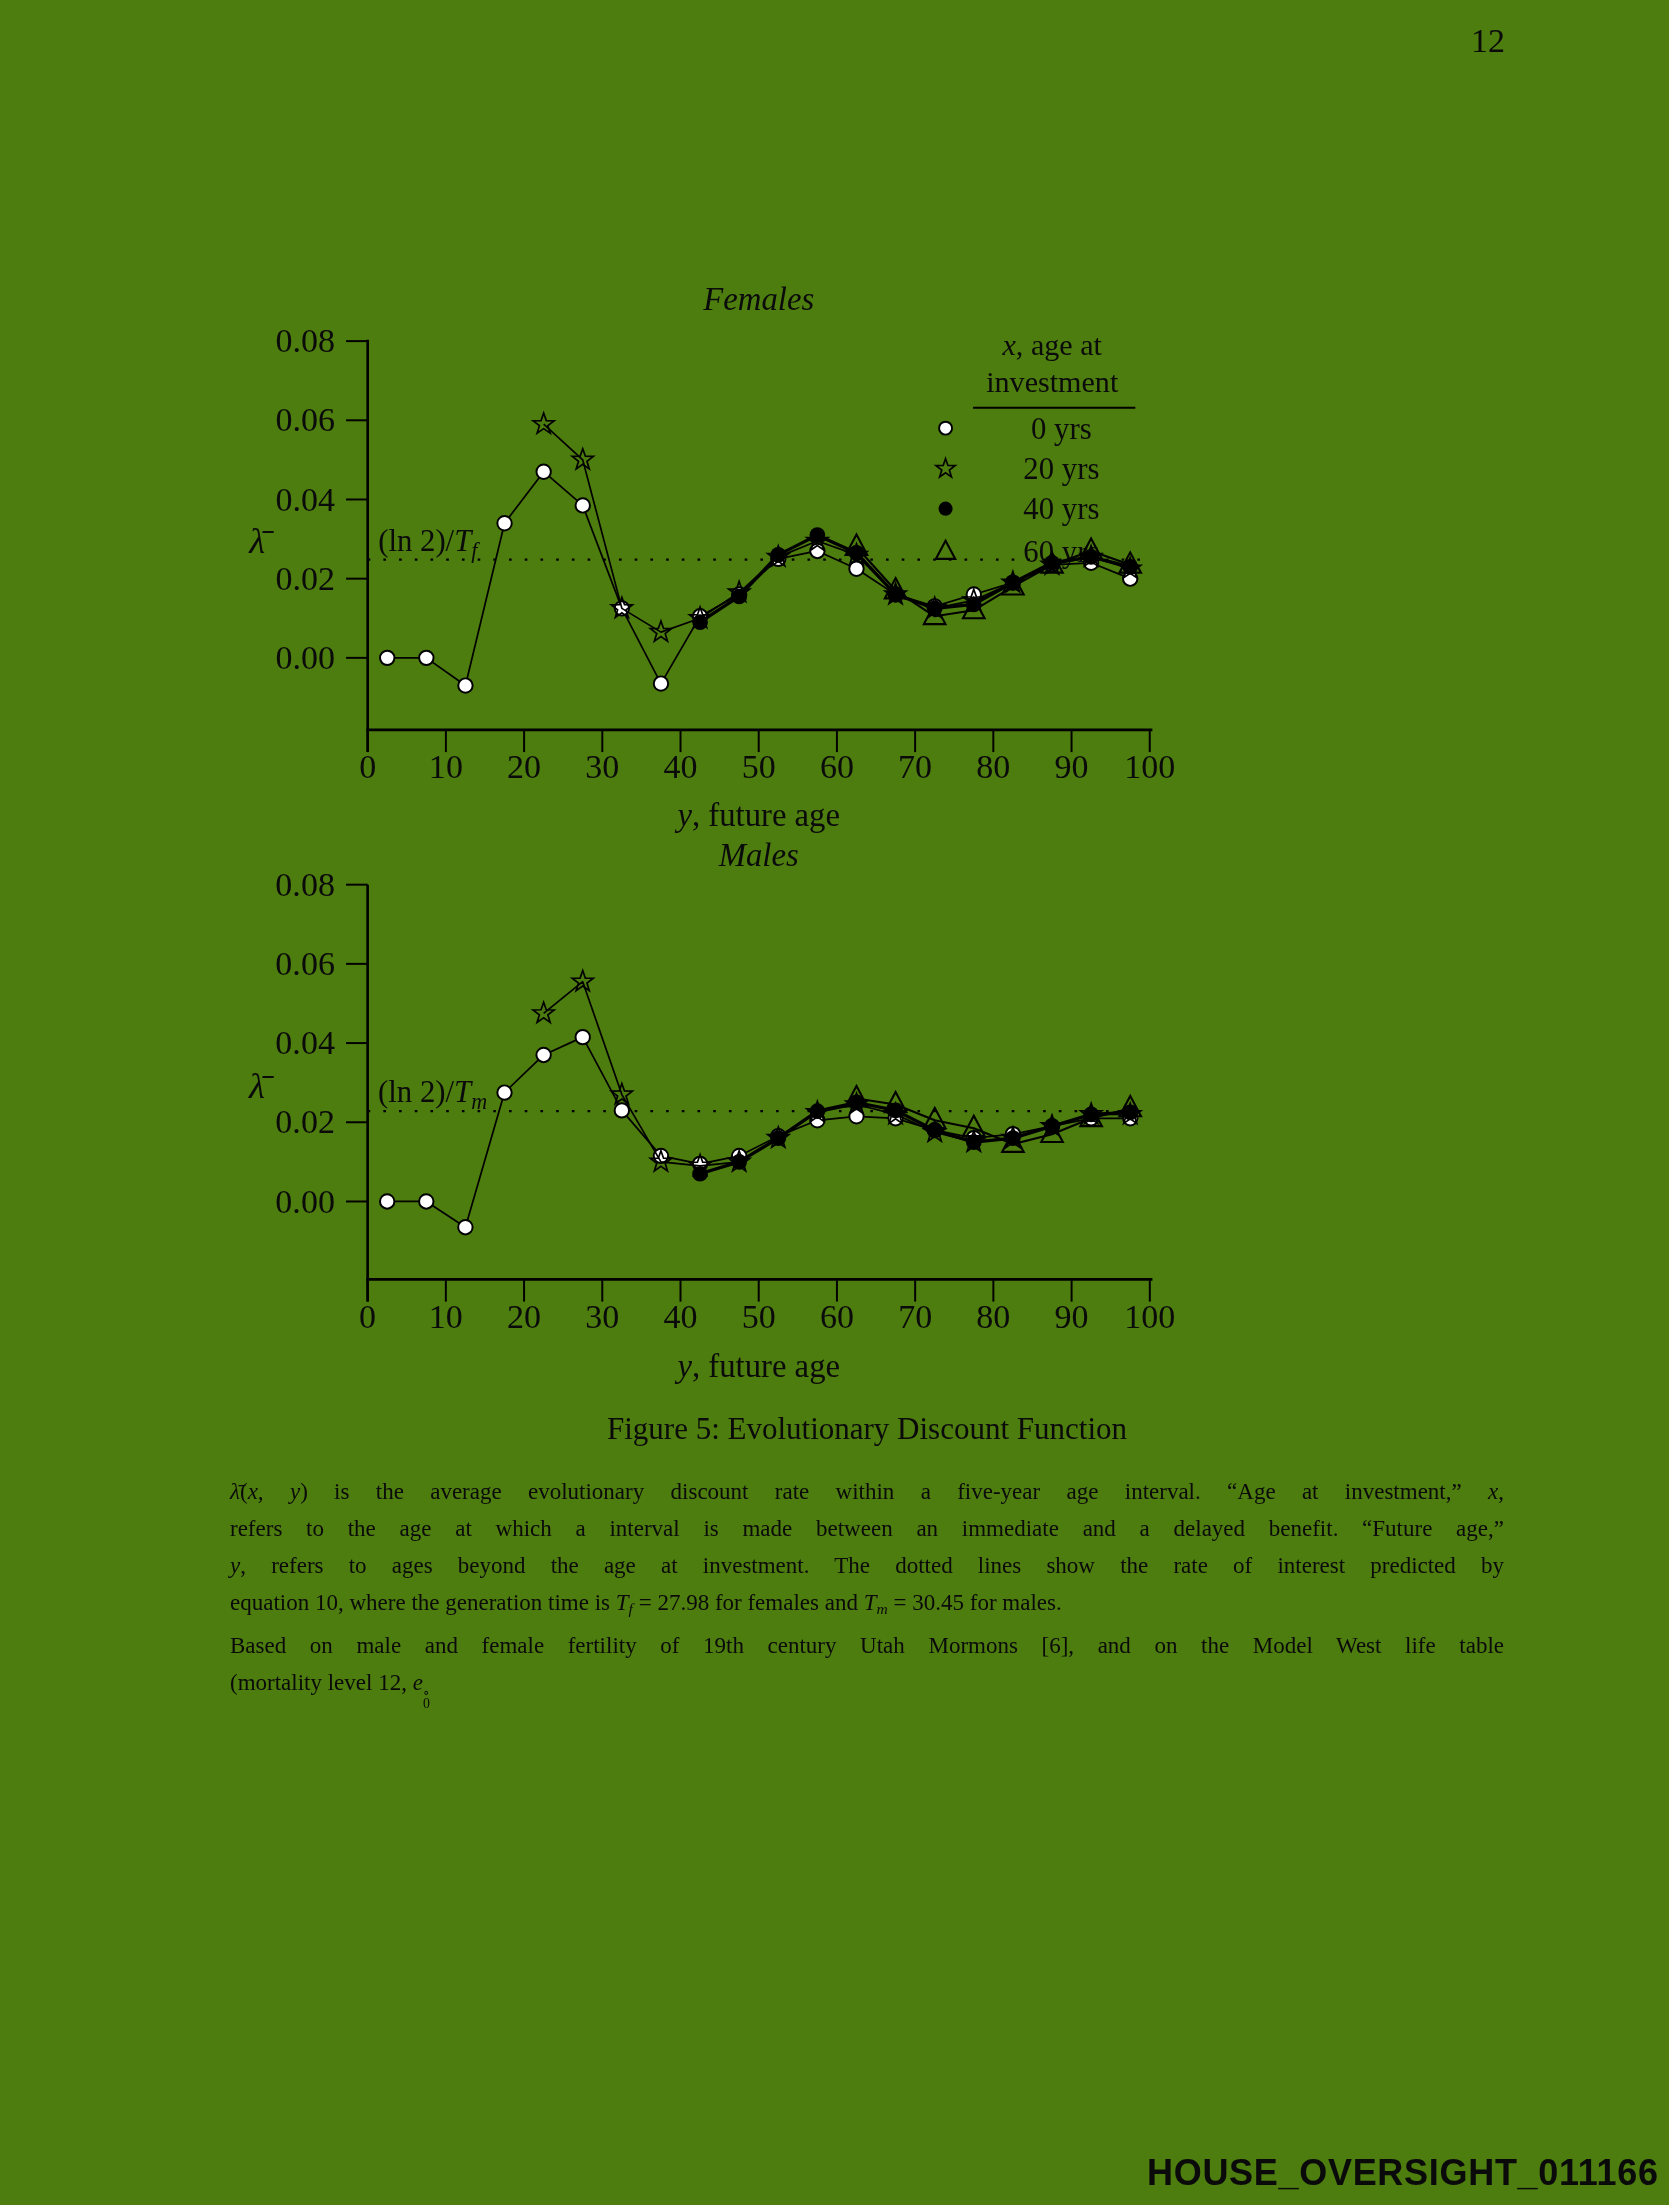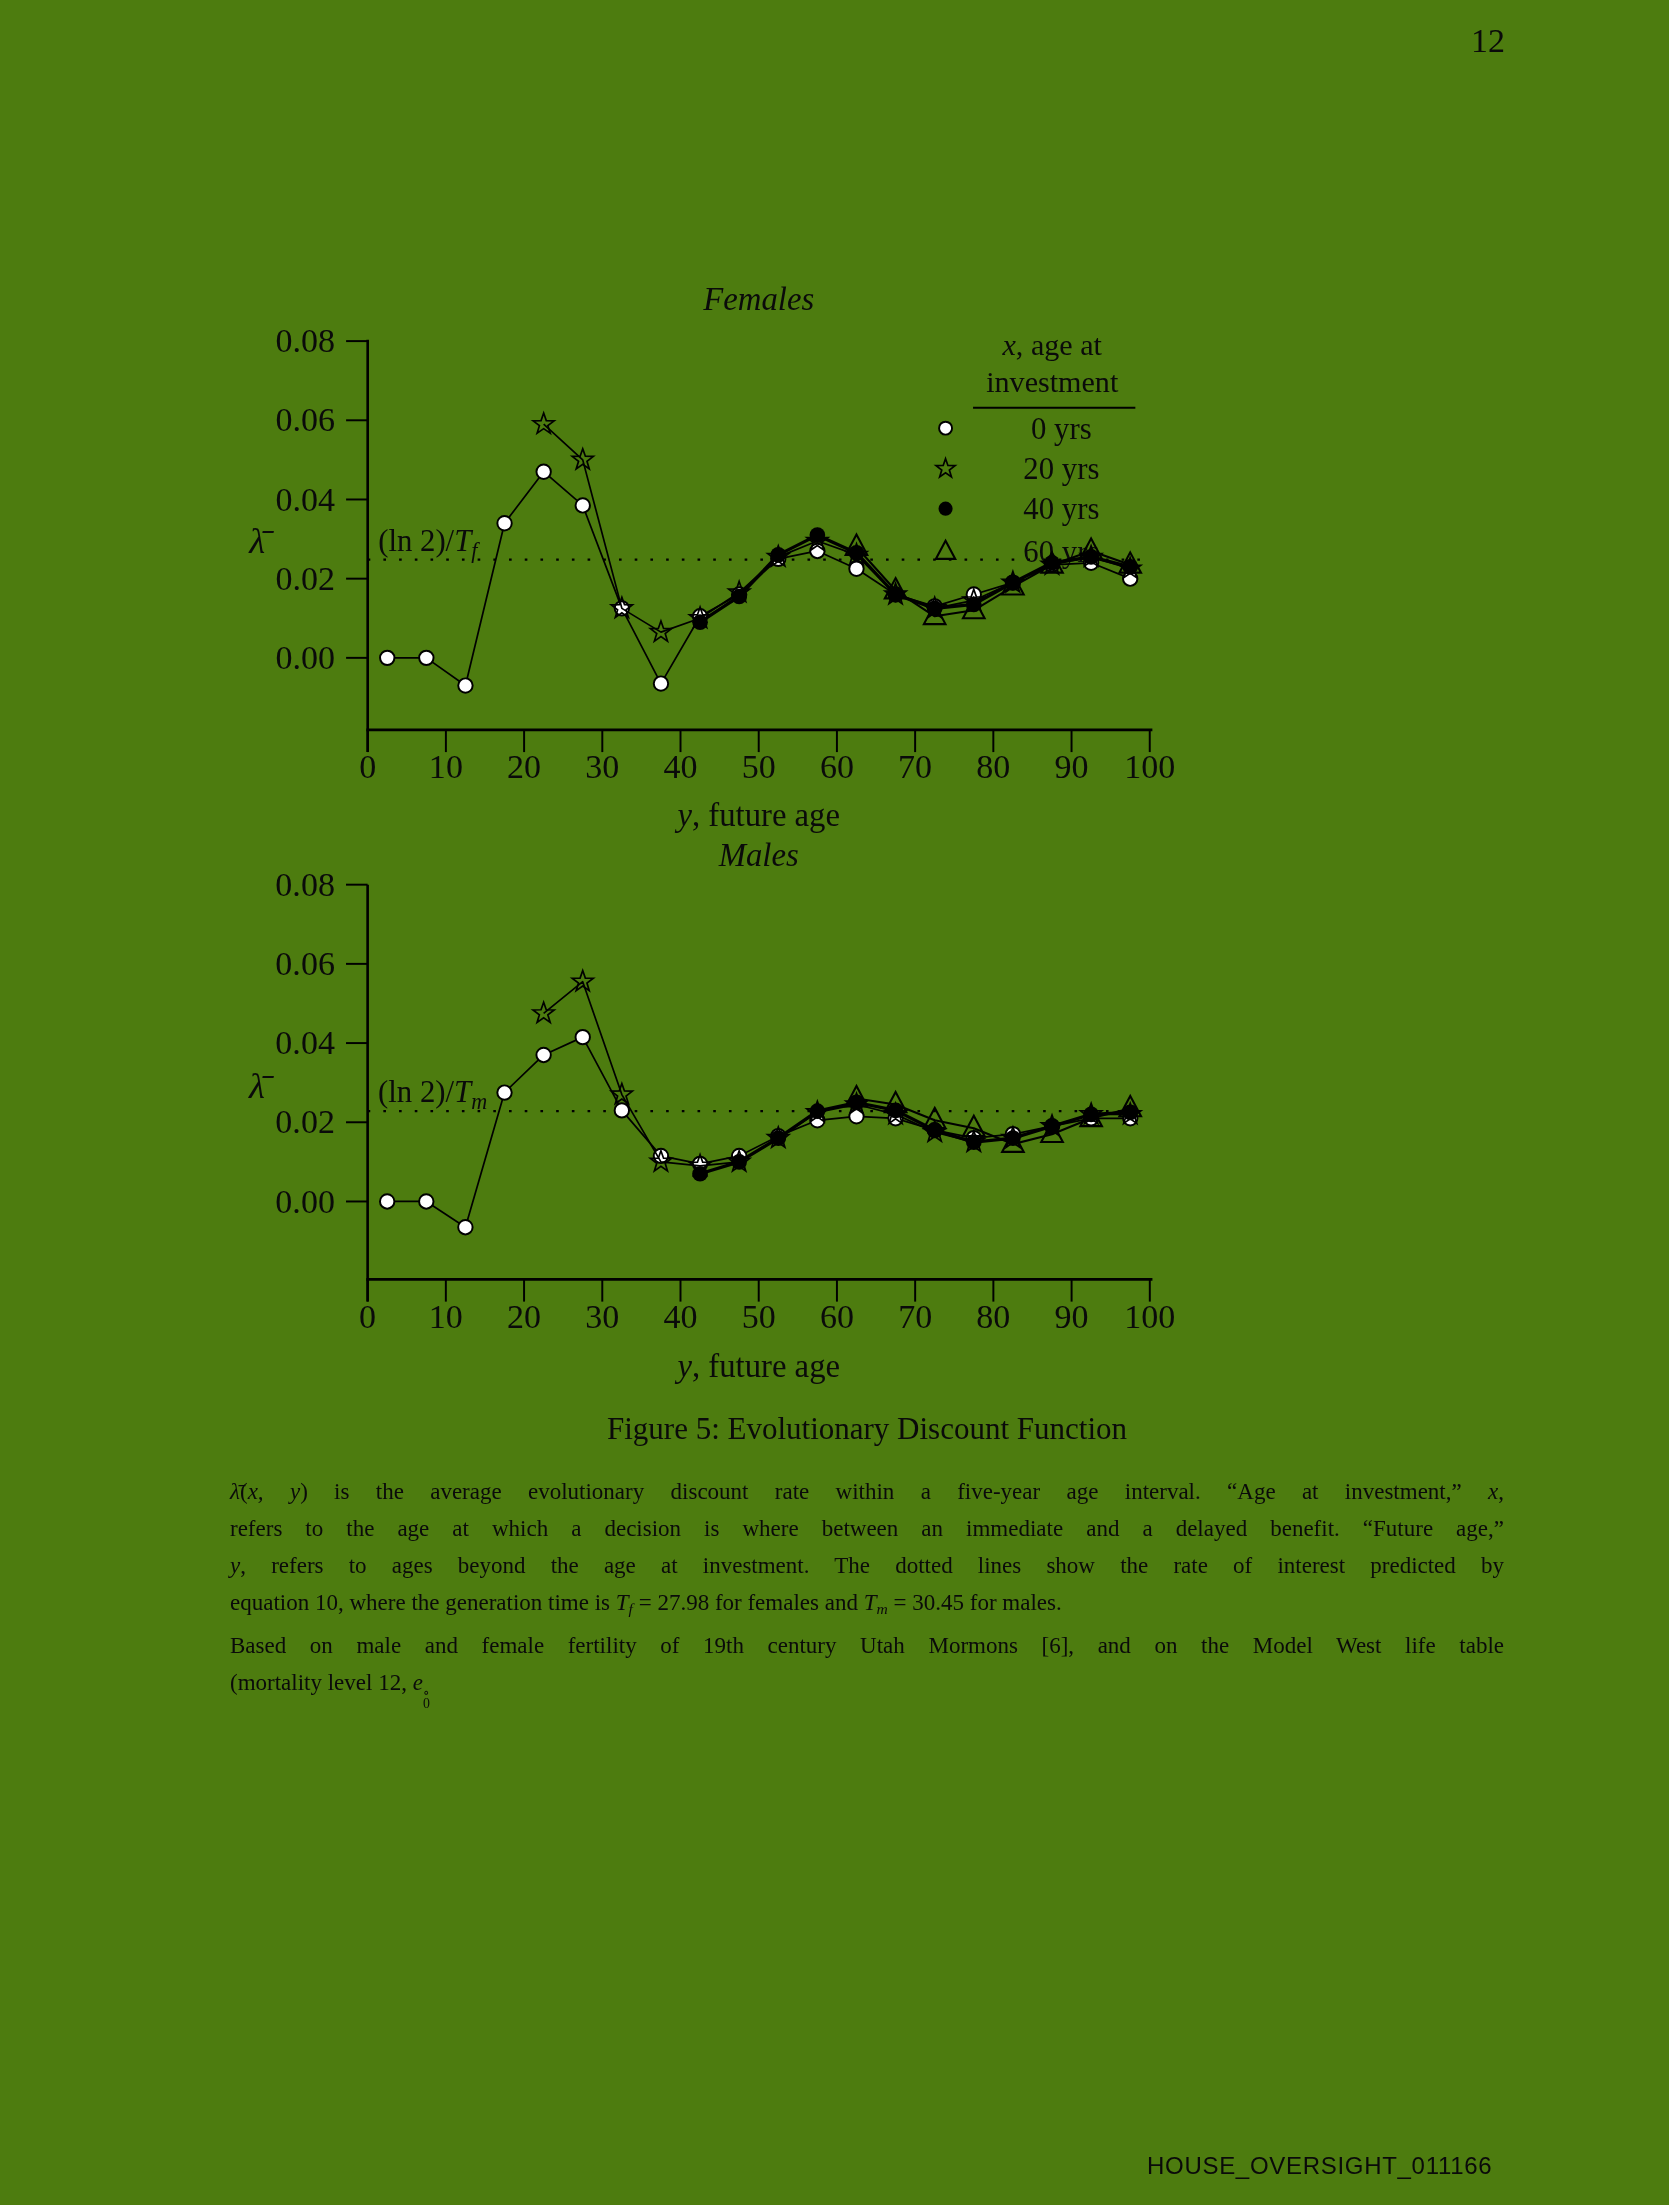--- a/index.html
+++ b/index.html
@@ -30,21 +30,21 @@
   .cap-line.just{text-align:justify;text-align-last:justify;}
   .it{font-style:italic;}
   .sb{font-size:0.68em;vertical-align:-0.28em;}
   .stack{
     display:inline-flex;flex-direction:column;align-items:center;
     font-size:0.60em;line-height:0.85;vertical-align:-0.45em;
   }
   .footer-stamp{
     position:absolute;left:1147px;top:2152px;
     font-family:"Liberation Sans","DejaVu Sans",sans-serif;
-    font-size:24px;letter-spacing:0.7px;
+    font-size:36px;letter-spacing:0.7px;font-weight:bold;
   }
 </style>
 </head>
 <body>
 
 <div class="page">
   <div class="page-number">12</div>
 
   <svg id="chart-0" class="chart-svg" viewBox="300 420 1700 900">
       <line x1="562" y1="854.96" x2="1757" y2="854.96" stroke="#000" stroke-width="3.5" stroke-dasharray="4 20"></line>
@@ -280,21 +280,21 @@
         <polygon points="1607.625,1714.15 1624.125,1745.15 1591.125,1745.15" fill="none" stroke="#000" stroke-width="3.2"></polygon>
         <polygon points="1667.375,1689.95 1683.875,1720.95 1650.875,1720.95" fill="none" stroke="#000" stroke-width="3.2"></polygon>
         <polygon points="1727.125,1674.825 1743.625,1705.825 1710.625,1705.825" fill="none" stroke="#000" stroke-width="3.2"></polygon>
       </g>
     </svg>
 
   <div class="caption">
     <div class="caption-title">Figure 5: Evolutionary Discount Function</div>
     <div id="caption-lines">
         <div class="cap-line just"><span class="it">λ̄</span><span>(</span><span class="it">x, y</span><span>) is the average evolutionary discount rate within a five-year age interval. “Age at investment,” </span><span class="it">x</span><span>,</span></div>
-        <div class="cap-line just"><span>refers to the age at which a decision is where between an immediate and a delayed benefit. “Future age,”</span></div>
+        <div class="cap-line just"><span>refers to the age at which a interval is made between an immediate and a delayed benefit. “Future age,”</span></div>
         <div class="cap-line just"><span class="it">y</span><span>, refers to ages beyond the age at investment. The dotted lines show the rate of interest predicted by</span></div>
         <div class="cap-line"><span>equation 10, where the generation time is </span><span class="it">T</span><span class="it sb">f</span><span> = 27.98 for females and </span><span class="it">T</span><span class="it sb">m</span><span> = 30.45 for males.</span></div>
         <div class="cap-line just"><span>Based on male and female fertility of 19th century Utah Mormons [6], and on the Model West life table</span></div>
         <div class="cap-line"><span>(mortality level 12, </span><span class="it">e</span><span class="stack">
             <span>∘</span>
             <span>0</span>
           </span></div>
       </div>
   </div>
 

